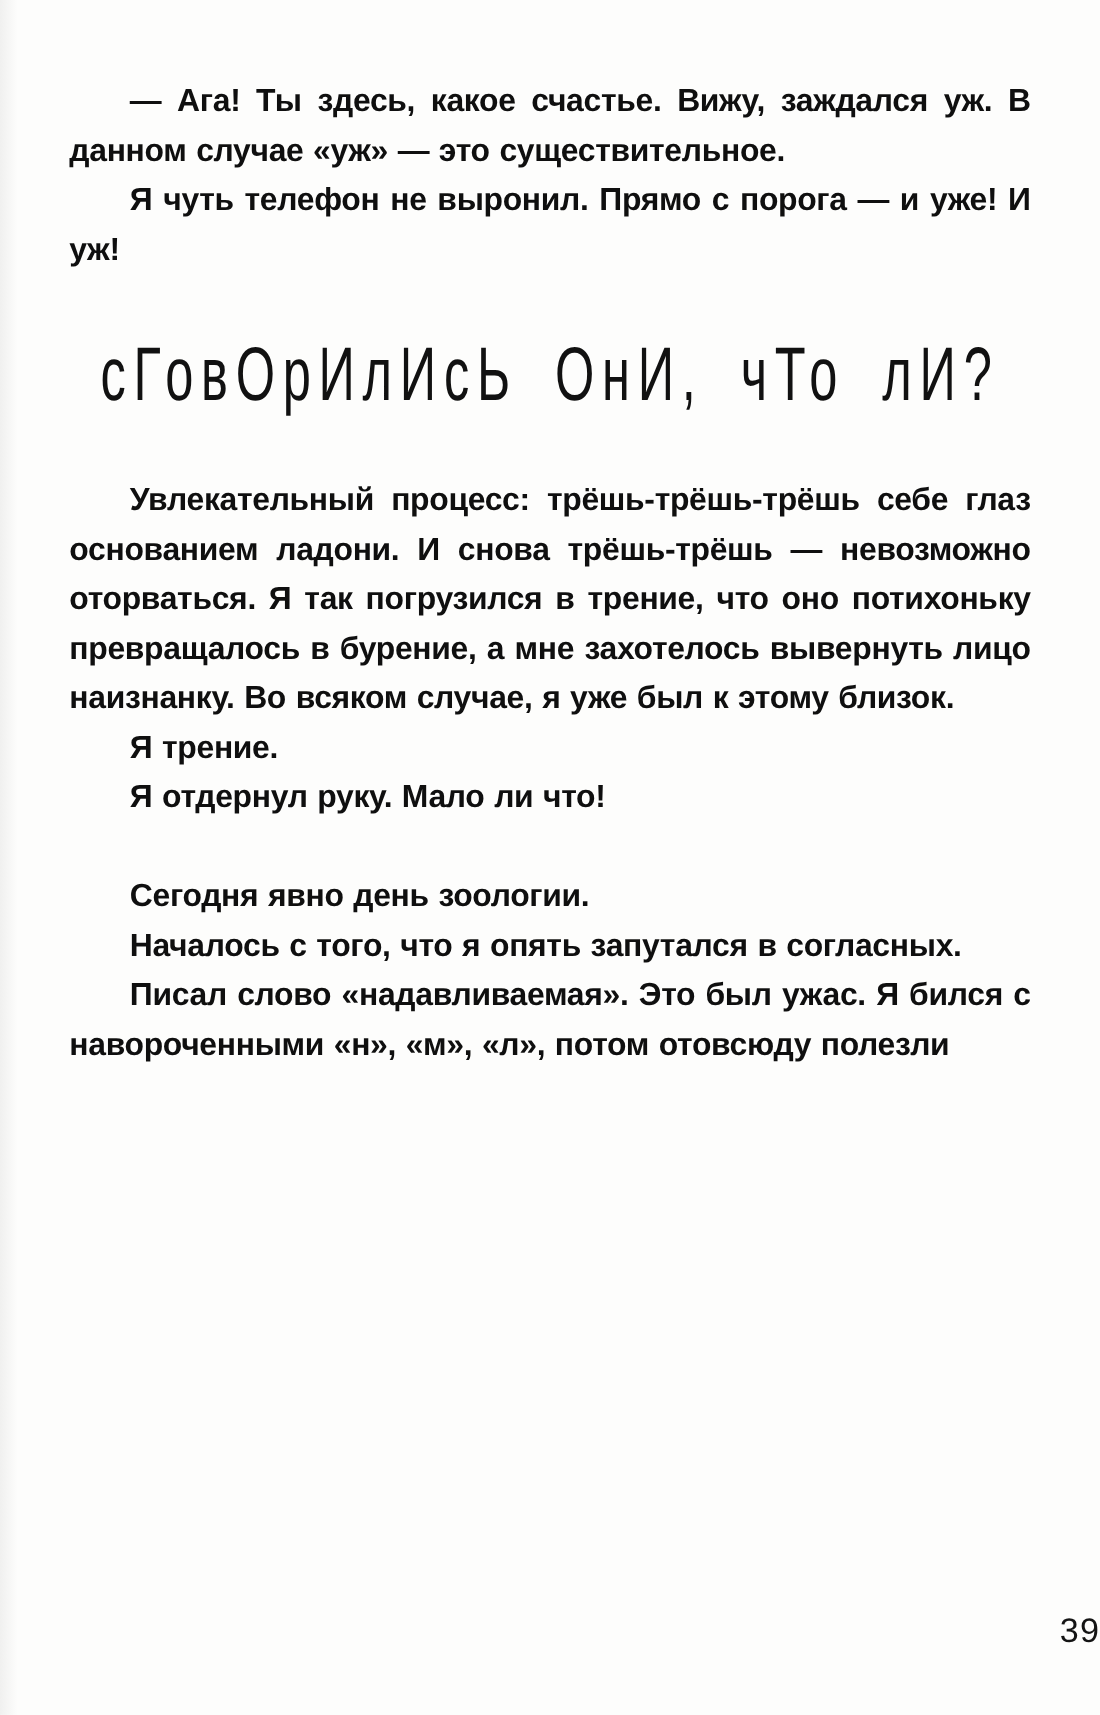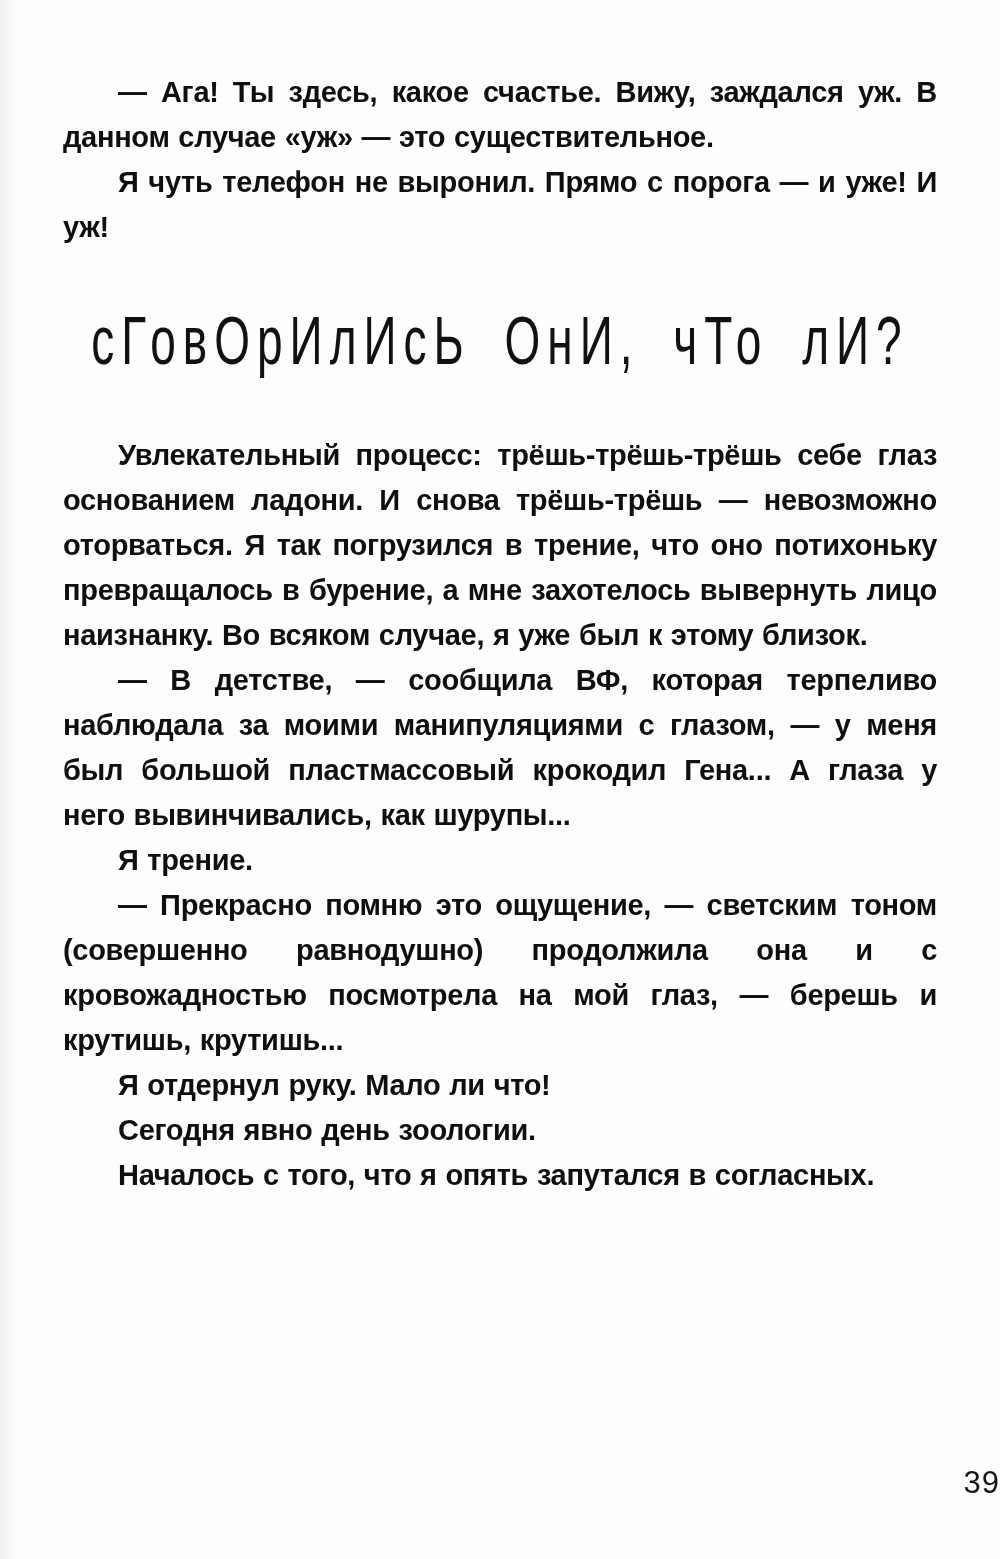--- a/index.html
+++ b/index.html
@@ -38,21 +38,21 @@
     font-size: 46px;
     font-weight: 400;
     letter-spacing: 7px;
     word-spacing: 14px;
     text-align: center;
     white-space: nowrap;
     transform: scaleY(1.5);
     transform-origin: 50% 50%;
     color: #111111;
   }
-  .section-start { }
+  .section-start { margin-top: 45px; }
   .page-number {
     position: absolute;
     left: 0; bottom: 58px;
     width: 100%;
     text-align: right;
     font-size: 31px;
     font-weight: 400;
     letter-spacing: 1px;
     color: #141414;
   }
@@ -61,23 +61,22 @@
 <body>
 
 <div class="page">
   <main class="text-block">
     <p class="para">— Ага! Ты здесь, какое счастье. Вижу, заждался уж. В данном случае «уж» — это существительное.</p>
     <p class="para">Я чуть телефон не выронил. Прямо с порога — и уже! И уж!</p>
 
     <h1 class="chapter-title">сГовОрИлИсЬ ОнИ, чТо лИ?</h1>
 
     <p class="para">Увлекательный процесс: трёшь-трёшь-трёшь себе глаз основанием ладони. И снова трёшь-трёшь — невозможно оторваться. Я так погрузился в трение, что оно потихоньку превращалось в бурение, а мне захотелось вывернуть лицо наизнанку. Во всяком случае, я уже был к этому близок.</p>
-    <p class="para">— В детстве, — сообщила ВФ, которая терпеливо наблюдала за моими манипуляциями с глазом, — у меня был большой пластмассовый крокодил Гена... А глаза у него вывинчивались, как шурупы...</p>
     <p class="para">Я трение.</p>
-    <p class="para">— Прекрасно помню это ощущение, — светским тоном (совершенно равнодушно) продолжила она и с кровожадностью посмотрела на мой глаз, — берешь и крутишь, крутишь...</p>
     <p class="para">Я отдернул руку. Мало ли что!</p>
 
     <p class="para section-start">Сегодня явно день зоологии.</p>
     <p class="para">Началось с того, что я опять запутался в согласных.</p>
+    <p class="para">Писал слово «надавливаемая». Это был ужас. Я бился с навороченными «н», «м», «л», потом отовсюду полезли</p>
   </main>
 
   <div class="page-number">39</div>
 </div>
 
 </body></html>

